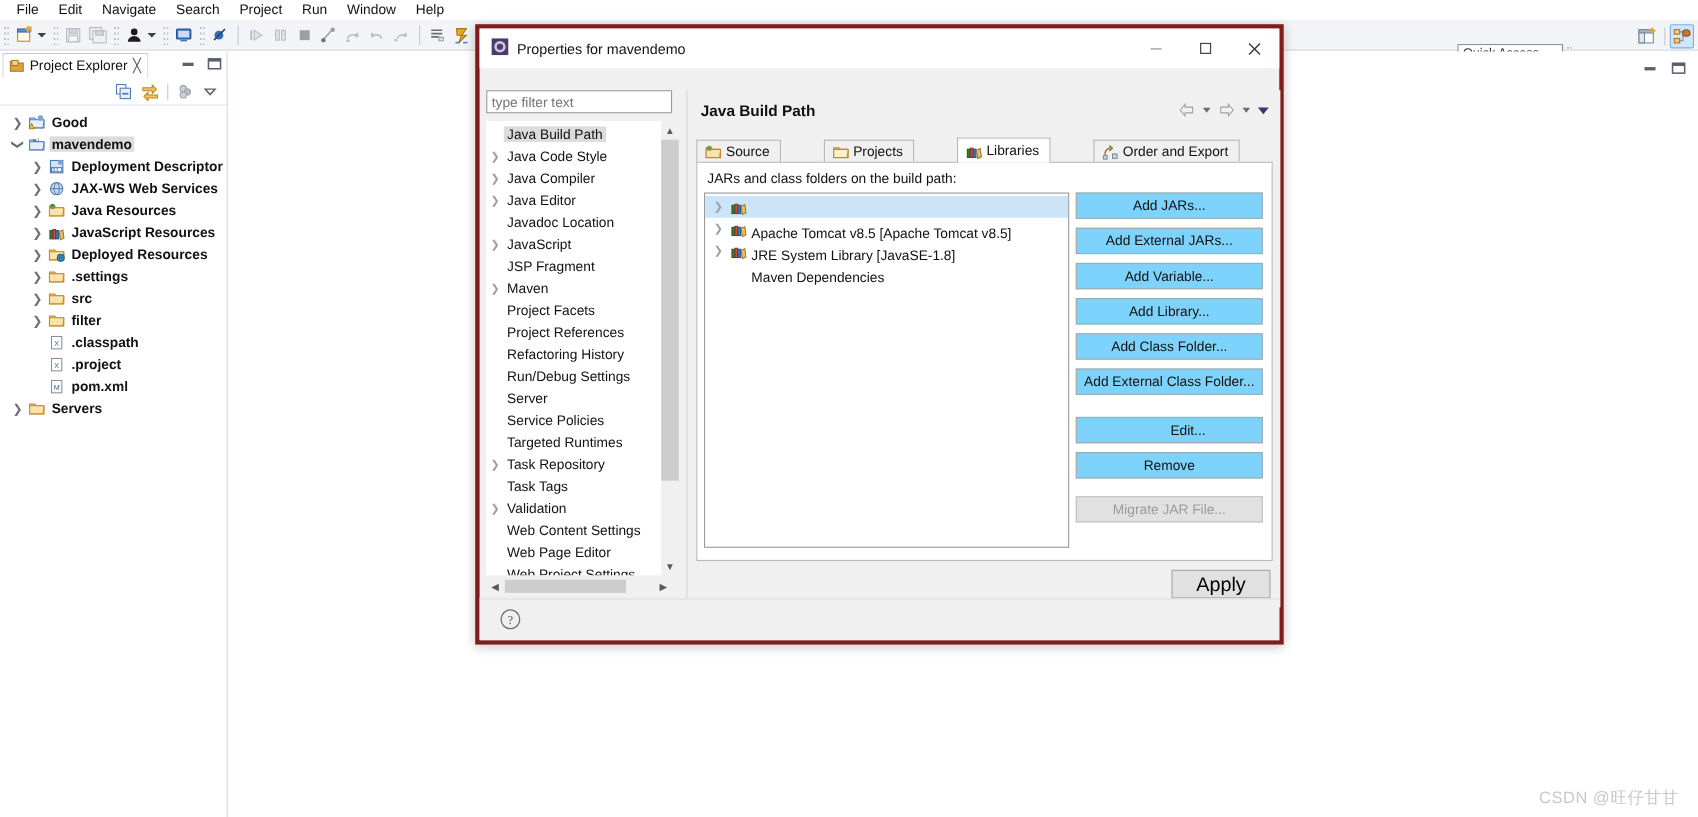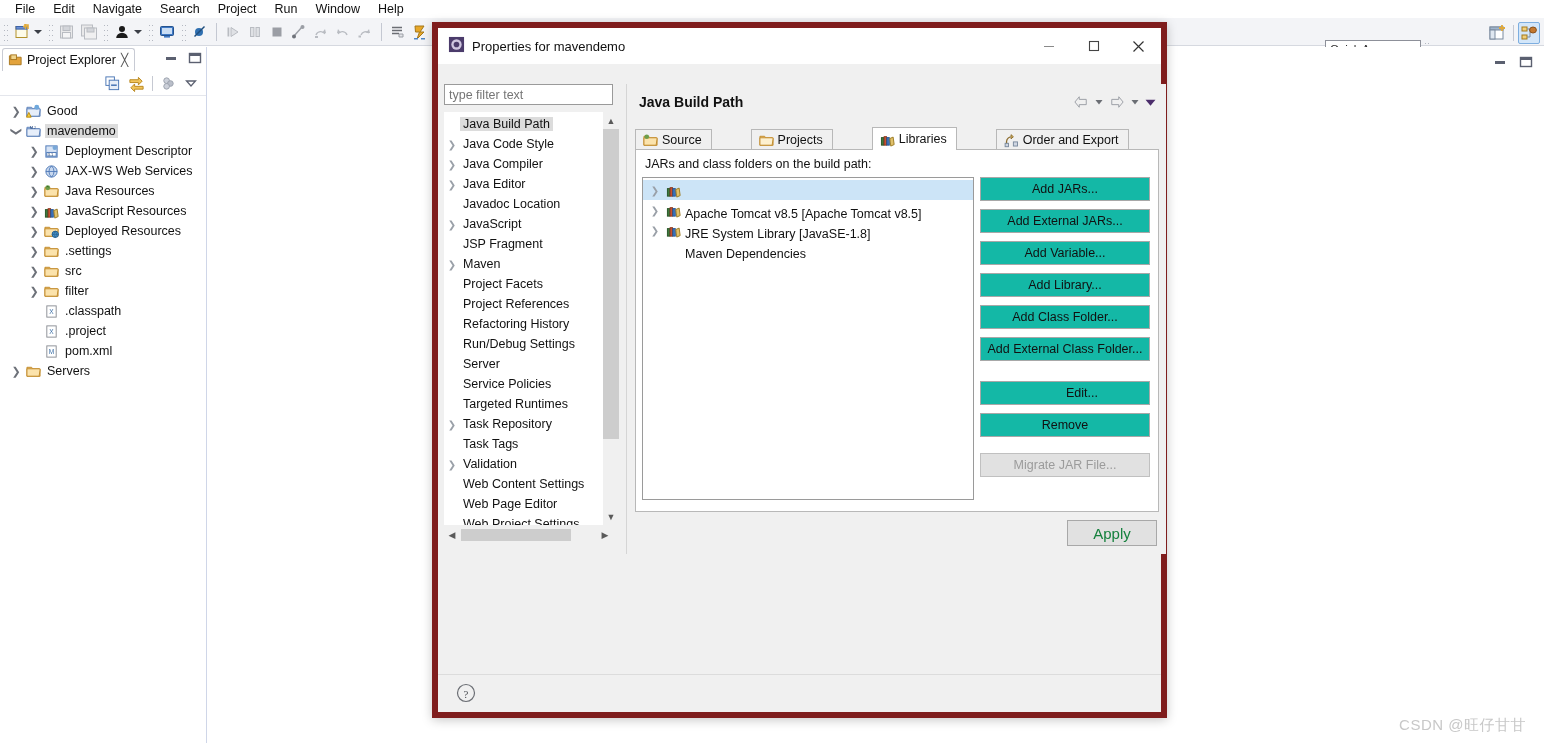--- a/index.html
+++ b/index.html
@@ -102,42 +102,42 @@
   }
   .trow {
     height: 20px; display: flex; align-items: center;
     font-size: 12.5px; color: #111; white-space: nowrap;
   }
   .trow .twist {
     width: 16px; display: flex; align-items: center; justify-content: center;
     color: #6d7179; font-size: 11px;
   }
   .trow .ticon { width: 18px; display: flex; align-items: center; justify-content: center; }
-  .trow .tlabel { margin-left: 3px; padding: 0 2px; }
+  .trow .tlabel { margin-left: 3px; padding: 0 2px; font-weight: bold; }
   .trow.sel .tlabel { background: #dcdcdc; }
   .ind1 { padding-left: 8px; }
   .ind2 { padding-left: 26px; }
 
   #editor-area {
     position: absolute; left: 206px; top: 47px; right: 0; bottom: 0;
     background: #ffffff; border-left: 1px solid #cfd6e8;
   }
   #editor-stub {
     position: absolute; left: 0; top: 0; width: 100%; height: 26px;
     background: #ffffff;
   }
   #editor-right-btns {
     position: absolute; right: 10px; top: 8px; display: flex; gap: 10px; align-items: center;
   }
 
   
   #dialog {
-    position: absolute; left: 432px; top: 22px; width: 735px; height: 696px;
+    position: absolute; left: 432px; top: 22px; width: 735px; height: 564px;
     background: #f0f0f0;
-    border: 6px solid #7f1d1d;
+    border: 4px solid #7f1d1d;
     box-shadow: 0 2px 10px rgba(0,0,0,.22);
   }
   #dlg-titlebar {
     position: absolute; left: 0; top: 0; width: 100%; height: 36px;
     background: #ffffff;
     display: flex; align-items: center;
   }
   #dlg-title-icon { margin: 0 7px 0 10px; }
   #dlg-title-text { font-size: 13px; color: #111; }
   #dlg-winbtns {
@@ -256,34 +256,34 @@
   .jrow .jtw { width: 16px; display: flex; align-items: center; justify-content: center; color: #9aa0a8; font-size: 10px; }
   .jrow .jicon { width: 20px; display: flex; align-items: center; justify-content: center; }
   .jrow .jlabel { padding: 0 2px; margin-top: 48px; }
   .jrow.sel { background: #cce4f7; }
 
   #btncol {
     position: absolute; left: 344px; top: 27px; width: 172px;
   }
   .sidebtn {
     width: 170px; height: 24px; margin-bottom: 8px;
-    background: #14b8a6; border: 1px solid #a8a8a8;
+    background: #7dd3fc; border: 1px solid #a8a8a8;
     font-size: 12.5px; color: #111;
     display: flex; align-items: center; justify-content: center;
     font-family: "Liberation Sans", sans-serif;
   }
   .sidebtn.disabled { color: #9b9b9b; background: #e1e1e1; border-color: #c0c0c0; }
   .sidebtn.gap-top { margin-top: 20px; padding-left: 34px; }
   .sidebtn.gap-top2 { margin-top: 16px; }
 
   #apply-btn {
     position: absolute; right: 9px; top: 436px;
     width: 90px; height: 26px;
     background: #e1e1e1; border: 1px solid #a8a8a8;
-    font-size: 15px; color: #15803d;
+    font-size: 18px; color: #000000;
     display: flex; align-items: center; justify-content: center;
   }
 
   
   #dlg-footer {
     position: absolute; left: 0; bottom: 0; width: 100%; height: 38px;
     background: #f0f0f0;
     border-top: 1px solid #dcdcdc;
   }
   #help-icon { position: absolute; left: 18px; top: 8px; }

